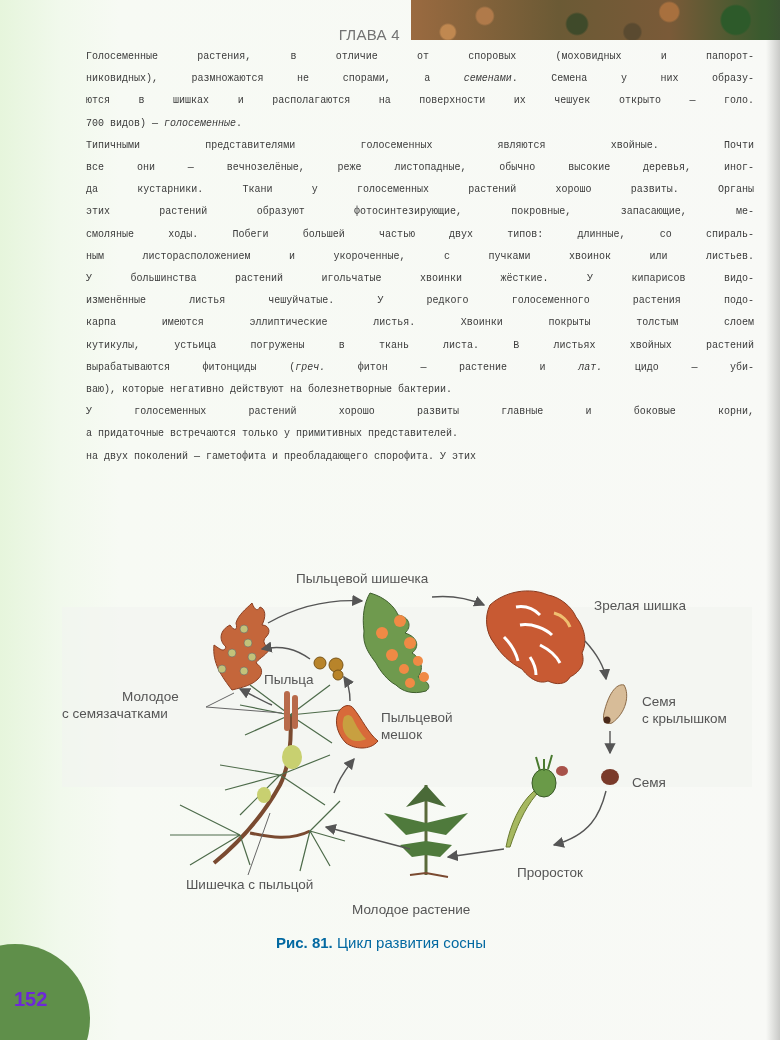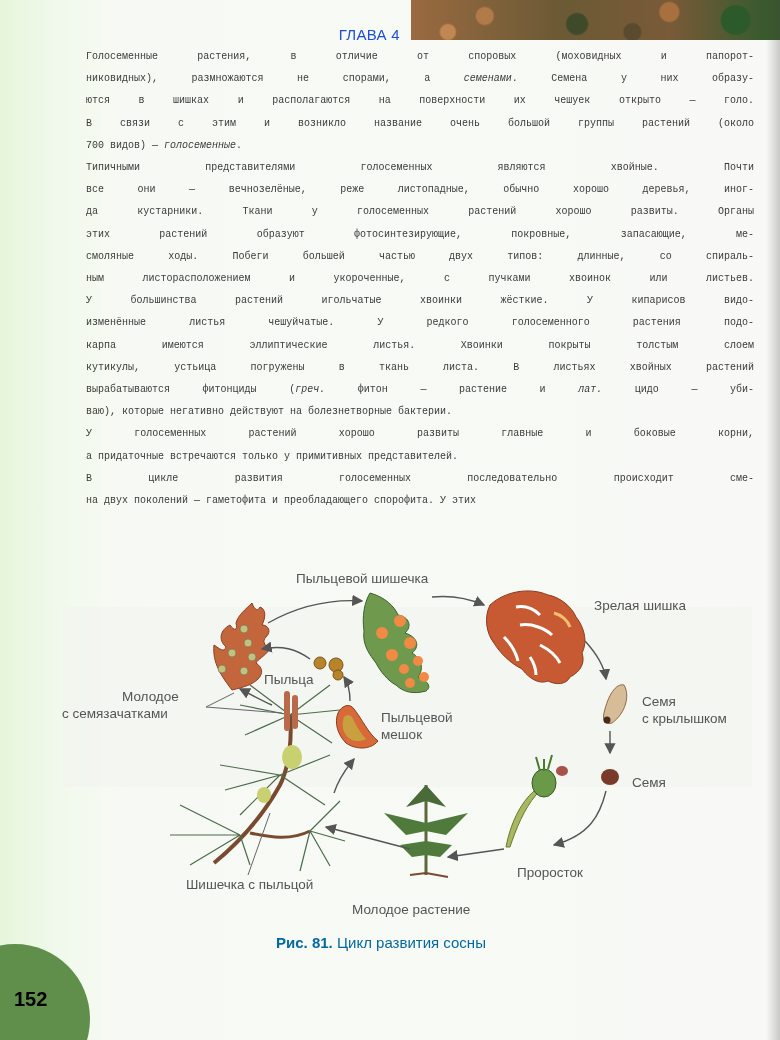--- a/index.html
+++ b/index.html
@@ -15,21 +15,21 @@
         radial-gradient(circle at 20% 40%, #b07a4a 0 8px, transparent 10px),
         radial-gradient(circle at 45% 60%, #3f4a2a 0 10px, transparent 12px),
         radial-gradient(circle at 70% 30%, #a8703e 0 9px, transparent 11px),
         radial-gradient(circle at 88% 50%, #2d5a2a 0 14px, transparent 16px),
         radial-gradient(circle at 60% 80%, #5a4a30 0 8px, transparent 10px),
         radial-gradient(circle at 10% 80%, #c08850 0 7px, transparent 9px),
         linear-gradient(90deg, #9a6a40, #6b5a35 40%, #7a5a38 70%, #3a5a2e 95%);
     }
     .chapter {
       position: absolute; left: 300px; top: 26px; width: 100px; text-align: right;
-      font-family: "Liberation Sans", sans-serif; font-size: 15px; color: #1d4ed8;
+      font-family: "Liberation Sans", sans-serif; font-size: 15px; color: #737373;
       letter-spacing: 0.3px;
     }
     .text-block {
       position: absolute; left: 62px; top: 46px; width: 692px;
       font-size: 10px; line-height: 22.2px; text-align: justify; font-family: Liberation Mono, monospace;
     }
     .text-block p { margin: 0; text-indent: 24px; }
     .line { display: block; text-align: justify; text-align-last: justify; white-space: nowrap; }
     .line.last { text-align-last: left; }
     .fig {
@@ -43,62 +43,60 @@
       position: absolute; left: 276px; top: 934px; font-family: "Liberation Sans", sans-serif;
       font-size: 15px; color: #0369a1;
     }
     .caption b { font-weight: bold; }
     .page-circle {
       position: absolute; left: -60px; top: 944px; width: 150px; height: 150px; border-radius: 50%;
       background: #5f8f4a;
     }
     .page-number {
       position: absolute; left: 14px; top: 988px; font-family: "Liberation Sans", sans-serif;
-      font-weight: bold; font-size: 20px; color: #000000;
+      font-weight: bold; font-size: 20px; color: #6d28d9;
     }
     .right-shadow {
       position: absolute; right: 0; top: 0; width: 14px; height: 1040px;
       background: linear-gradient(90deg, rgba(0,0,0,0), rgba(60,60,60,0.25));
     }
     i { font-style: italic; }
   </style>
 </head>
 <body>
 
 <div class="header-photo"></div>
 <div class="chapter">ГЛАВА 4</div>
 
 <div class="text-block">
   <p>
       <span class="line" style="text-indent: 24px;">Голосеменные растения, в отличие от споровых (моховидных и папорот-</span>
       <span class="line">никовидных), размножаются не спорами, а <i>семенами</i>. Семена у них образу-</span>
       <span class="line">ются в шишках и располагаются на поверхности их чешуек открыто — голо.</span>
-      <span class="line">В связи с этим и возникло название очень большой группы растений (около</span>
       <span class="line last">700 видов) — <i>голосеменные</i>.</span>
     </p>
   <p>
       <span class="line" style="text-indent: 24px;">Типичными представителями голосеменных являются хвойные. Почти</span>
-      <span class="line">все они — вечнозелёные, реже листопадные, обычно хорошо деревья, иног-</span>
+      <span class="line">все они — вечнозелёные, реже листопадные, обычно высокие деревья, иног-</span>
       <span class="line">да кустарники. Ткани у голосеменных растений хорошо развиты. Органы</span>
       <span class="line">этих растений образуют фотосинтезирующие, покровные, запасающие, ме-</span>
       <span class="line">смоляные ходы. Побеги большей частью двух типов: длинные, со спираль-</span>
       <span class="line">ным листорасположением и укороченные, с пучками хвоинок или листьев.</span>
       <span class="line">У большинства растений игольчатые хвоинки жёсткие. У кипарисов видо-</span>
       <span class="line">изменённые листья чешуйчатые. У редкого голосеменного растения подо-</span>
       <span class="line">карпа имеются эллиптические листья. Хвоинки покрыты толстым слоем</span>
       <span class="line">кутикулы, устьица погружены в ткань листа. В листьях хвойных растений</span>
       <span class="line">вырабатываются фитонциды (<i>греч.</i> фитон — растение и <i>лат.</i> цидо — уби-</span>
       <span class="line last">ваю), которые негативно действуют на болезнетворные бактерии.</span>
     </p>
   <p>
       <span class="line" style="text-indent: 24px;">У голосеменных растений хорошо развиты главные и боковые корни,</span>
       <span class="line last">а придаточные встречаются только у примитивных представителей.</span>
     </p>
   <p>
-      <span class="line" style="text-indent: 24px;">В цикле развития голосеменных последовательно происходит сме-</span>
       <span class="line last">на двух поколений — гаметофита и преобладающего спорофита. У этих</span>
     </p>
 </div>
 
 <div class="fig">
   <svg width="780" height="420" viewBox="0 0 780 420" xmlns="http://www.w3.org/2000/svg">
     <defs>
       <marker id="ah" markerWidth="8" markerHeight="8" refX="7" refY="4" orient="auto">
         <path d="M0,0 L8,4 L0,8 z" fill="#555"></path>
       </marker>

